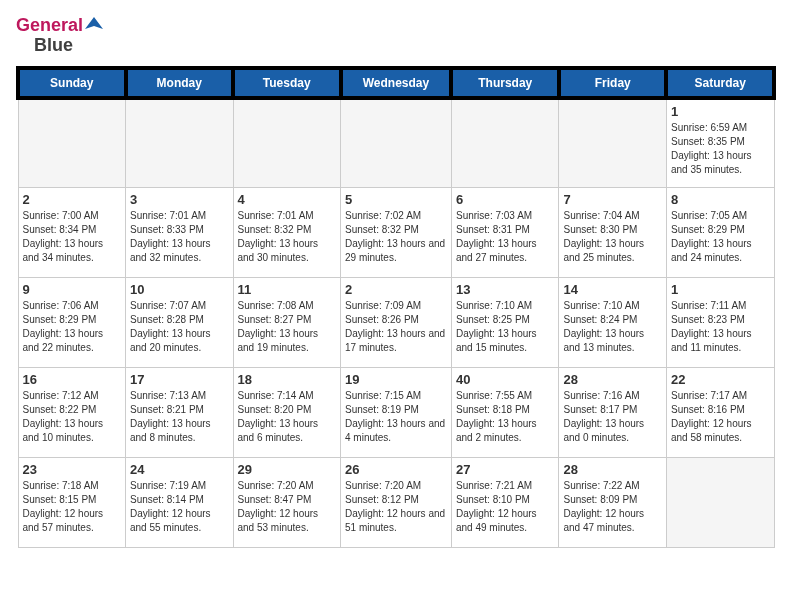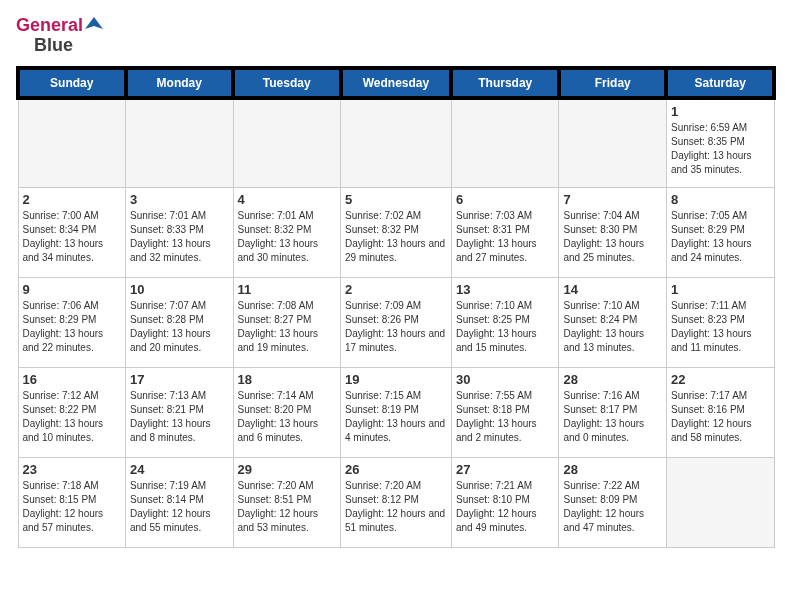--- a/index.html
+++ b/index.html
@@ -233,21 +233,21 @@
 Sunset: 8:20 PM
 Daylight: 13 hours and 6 minutes.</div>
         </td>
         <td>
           <span class="day-num">19</span>
           <div class="day-info">Sunrise: 7:15 AM
 Sunset: 8:19 PM
 Daylight: 13 hours and 4 minutes.</div>
         </td>
         <td>
-          <span class="day-num">30</span>
+          <span class="day-num">40</span>
           <div class="day-info">Sunrise: 7:55 AM
 Sunset: 8:18 PM
 Daylight: 13 hours and 2 minutes.</div>
         </td>
         <td>
           <span class="day-num">28</span>
           <div class="day-info">Sunrise: 7:16 AM
 Sunset: 8:17 PM
 Daylight: 13 hours and 0 minutes.</div>
         </td>
@@ -267,21 +267,21 @@
         </td>
         <td>
           <span class="day-num">24</span>
           <div class="day-info">Sunrise: 7:19 AM
 Sunset: 8:14 PM
 Daylight: 12 hours and 55 minutes.</div>
         </td>
         <td>
           <span class="day-num">29</span>
           <div class="day-info">Sunrise: 7:20 AM
-Sunset: 8:51 PM
+Sunset: 8:47 PM
 Daylight: 12 hours and 53 minutes.</div>
         </td>
         <td>
           <span class="day-num">26</span>
           <div class="day-info">Sunrise: 7:20 AM
 Sunset: 8:12 PM
 Daylight: 12 hours and 51 minutes.</div>
         </td>
         <td>
           <span class="day-num">27</span>

